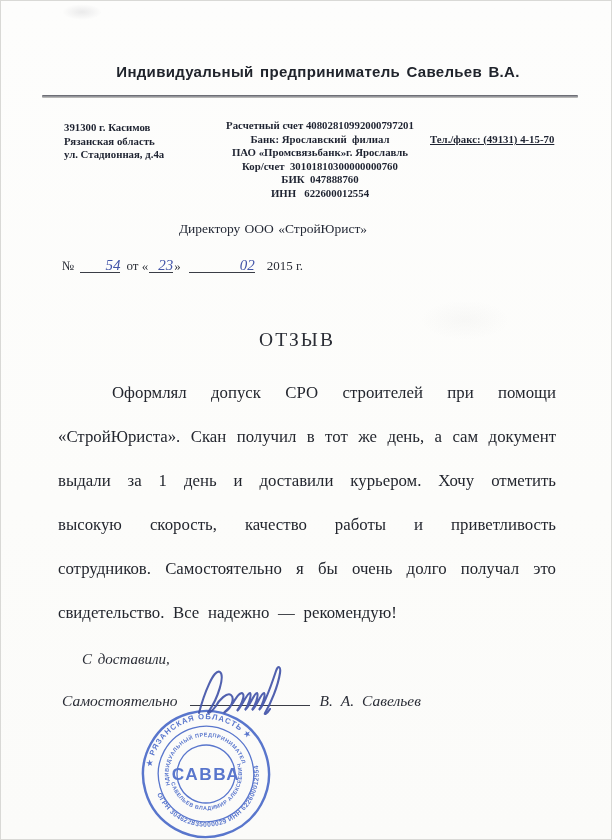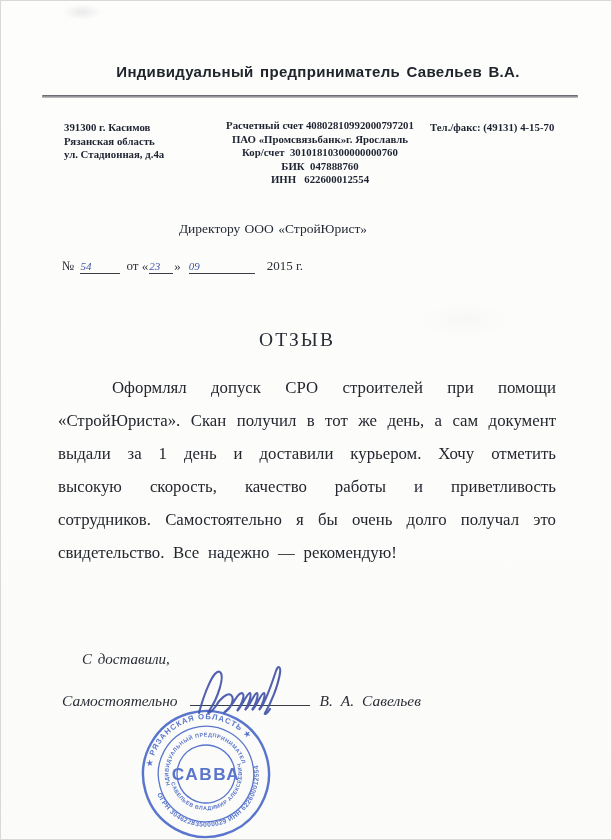--- a/index.html
+++ b/index.html
@@ -28,48 +28,48 @@
   }
   .letterhead-rule{
     position:absolute;top:95px;left:42px;width:536px;height:3px;
     background:linear-gradient(180deg,#595b62 0%,#9a9ba1 55%,#c9c9c2 100%);
     border-radius:1px;
   }
   .keep-space{white-space:pre-wrap;}
   .details{position:absolute;top:119px;left:0;width:100%;font-size:10.8px;line-height:13.6px;color:#1e2331;}
   .details .addr{position:absolute;left:64px;top:2px;font-weight:600;}
   .details .bank{position:absolute;left:198px;top:0;width:244px;text-align:center;font-weight:600;}
-  .details .phone{position:absolute;left:430px;top:2px;font-weight:600;}
+  .details .phone{position:absolute;left:430px;top:14px;font-weight:600;text-decoration:underline;}
 
   .recipient{
     position:absolute;top:221px;left:0;width:546px;
     text-align:center;font-size:13.5px;color:#242936;word-spacing:1px;
   }
 
   .refline{position:absolute;top:258px;left:62px;font-size:13px;color:#2a2d36;}
   .refline .slot{
-    display:inline-block;text-align:left;vertical-align:baseline;
+    display:inline-block;text-align:right;vertical-align:baseline;
     border-bottom:1.2px solid #3a3d46;
-    font-style:italic;font-size:11px;color:var(--ink,#4254a8);
+    font-style:italic;font-size:15px;color:var(--ink,#4254a8);
     line-height:14px;
   }
   .refline .slot.num{width:40px;margin:0 6px;}
   .refline .slot.day{width:24px;margin:0 1px;}
   .refline .slot.month{width:66px;margin:0 8px;}
   .refline .year{margin-left:4px;text-align:right;}
 
   .doc-title{
     position:absolute;top:329px;left:0;width:100%;
     text-align:center;font-size:19.5px;letter-spacing:2px;color:#2b2e36;
     transform:translateX(-9px);
   }
 
   .body-text{
     position:absolute;top:371px;left:58px;width:498px;
-    font-size:16.8px;line-height:33px;
+    font-size:16.8px;line-height:44px;
     text-align:justify;text-indent:54px;
     word-spacing:4.5px;color:#23262e;
   }
 
   .closing{position:absolute;top:651px;left:82px;font-style:italic;font-size:15px;color:#2a2d36;word-spacing:2px;}
   .sign-row{position:absolute;top:691px;left:62px;font-style:italic;font-size:15.5px;color:#2a2d36;}
   .sign-row .sig-line{
     display:inline-block;width:120px;margin:0 10px 0 12px;
     border-bottom:1.2px solid #3a3d46;height:14px;vertical-align:baseline;
   }
@@ -97,32 +97,33 @@
   <div class="letterhead-rule"></div>
 
   <div class="details">
     <div class="addr">
       <div class="keep-space">391300 г. Касимов</div>
       <div class="keep-space">Рязанская область</div>
       <div class="keep-space">ул. Стадионная, д.4а</div>
     </div>
     <div class="bank">
       <div class="keep-space">Расчетный счет 40802810992000797201</div>
+      <div class="keep-space">Банк: Ярославский  филиал</div>
       <div class="keep-space">ПАО «Промсвязьбанк»г. Ярославль</div>
       <div class="keep-space">Кор/счет  30101810300000000760</div>
       <div class="keep-space">БИК  047888760</div>
       <div class="keep-space">ИНН   622600012554</div>
     </div>
     <div class="phone keep-space">Тел./факс: (49131) 4-15-70</div>
   </div>
 
   <div class="recipient">Директору ООО «СтройЮрист»</div>
 
   <div class="refline">
-    <span>№</span><span class="slot num">54</span><span>от «</span><span class="slot day">23</span><span>»</span><span class="slot month">09</span><span class="year">2015 г.</span>
+    <span>№</span><span class="slot num">54</span><span>от «</span><span class="slot day">23</span><span>»</span><span class="slot month">02</span><span class="year">2015 г.</span>
   </div>
 
   <div class="doc-title">ОТЗЫВ</div>
 
   <div class="body-text">Оформлял допуск СРО строителей при помощи «СтройЮриста». Скан получил в тот же день, а сам документ выдали за 1 день и доставили курьером. Хочу отметить высокую скорость, качество работы и приветливость сотрудников. Самостоятельно я бы очень долго получал это свидетельство. Все надежно — рекомендую!</div>
 
   <div class="closing">С доставили,</div>
 
   <div class="sign-row">
     <span>Самостоятельно</span><span class="sig-line"></span><span class="sig-name">В. А.  Савельев</span>

